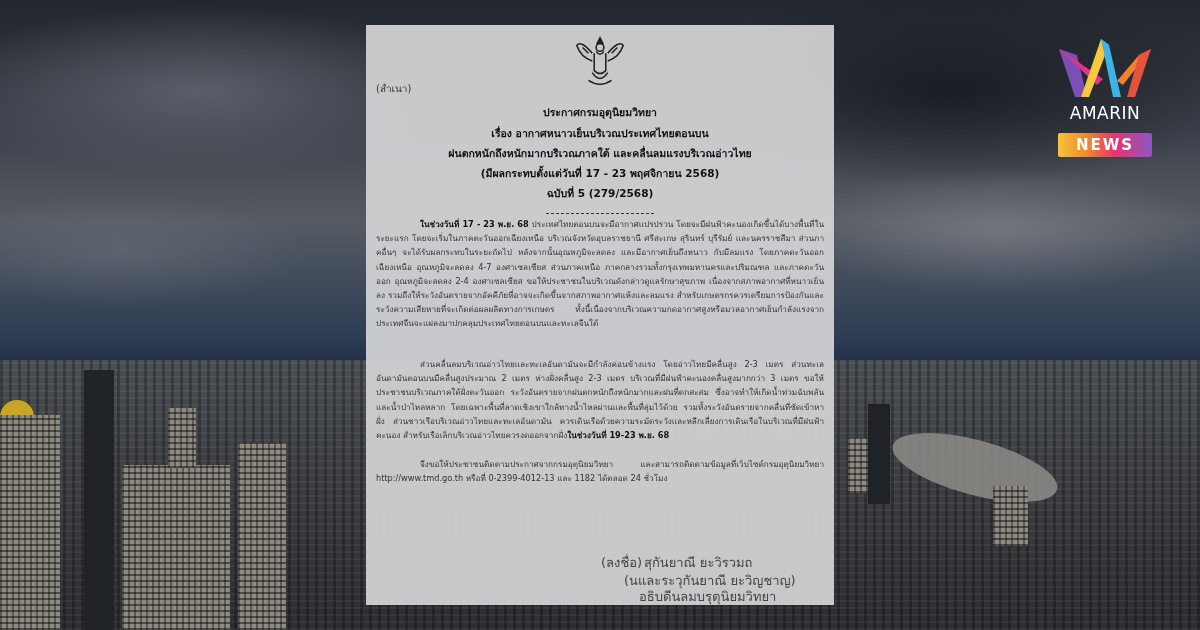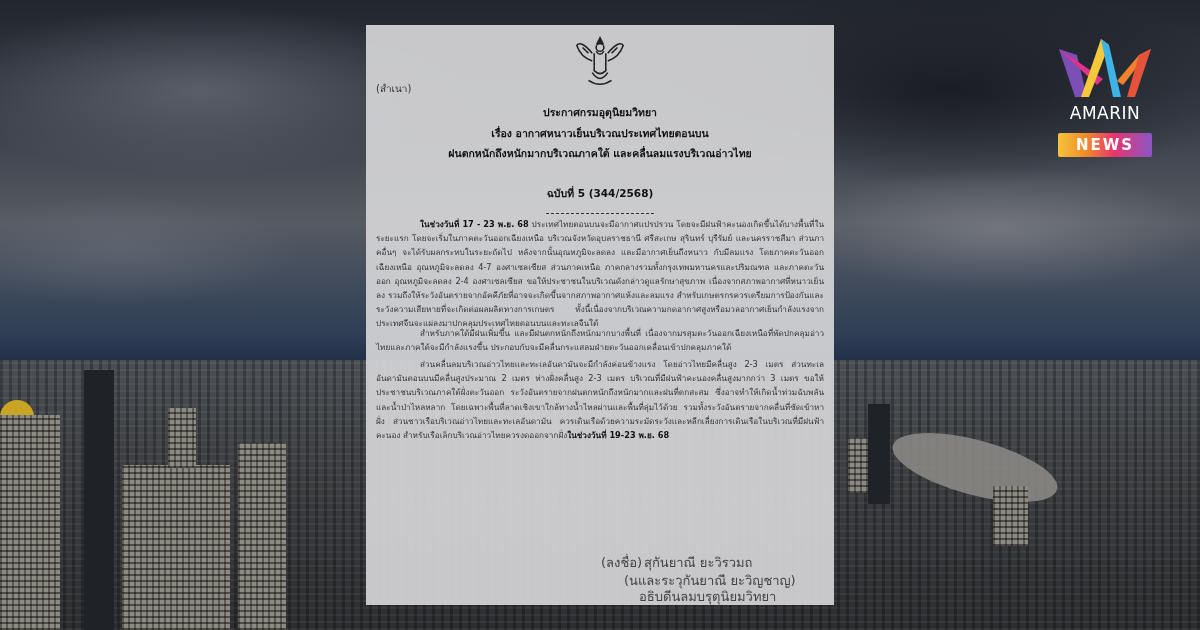--- a/index.html
+++ b/index.html
@@ -70,29 +70,30 @@
       <path d="M22 42 Q30 54 38 42"></path>
       <path d="M18 50 Q30 58 42 50"></path>
       <path d="M12 16 L18 22 M48 16 L42 22"></path>
     </g>
   </svg>
   <div class="copy">(สำเนา)</div>
 
   <div class="hd" style="top:79px;">ประกาศกรมอุตุนิยมวิทยา</div>
   <div class="hd" style="top:100px;">เรื่อง อากาศหนาวเย็นบริเวณประเทศไทยตอนบน</div>
   <div class="hd" style="top:120px;">ฝนตกหนักถึงหนักมากบริเวณภาคใต้ และคลื่นลมแรงบริเวณอ่าวไทย</div>
-  <div class="hd" style="top:160px;">ฉบับที่ 5 (344/2568)</div>
+  <div class="hd" style="top:140px;">(มีผลกระทบตั้งแต่วันที่ 17 - 23 พฤศจิกายน 2568)</div>
+  <div class="hd" style="top:160px;">ฉบับที่ 5 (279/2568)</div>
   <div class="rule"></div>
 
   <div class="para" style="top:192px;"><span class="ind"></span><b>ในช่วงวันที่ 17 - 23 พ.ย. 68</b><span> ประเทศไทยตอนบนจะมีอากาศแปรปรวน โดยจะมีฝนฟ้าคะนองเกิดขึ้นได้บางพื้นที่ในระยะแรก โดยจะเริ่มในภาคตะวันออกเฉียงเหนือ บริเวณจังหวัดอุบลราชธานี ศรีสะเกษ สุรินทร์ บุรีรัมย์ และนครราชสีมา ส่วนภาคอื่นๆ จะได้รับผลกระทบในระยะถัดไป หลังจากนั้นอุณหภูมิจะลดลง และมีอากาศเย็นถึงหนาว กับมีลมแรง โดยภาคตะวันออกเฉียงเหนือ อุณหภูมิจะลดลง 4-7 องศาเซลเซียส ส่วนภาคเหนือ ภาคกลางรวมทั้งกรุงเทพมหานครและปริมณฑล และภาคตะวันออก อุณหภูมิจะลดลง 2-4 องศาเซลเซียส ขอให้ประชาชนในบริเวณดังกล่าวดูแลรักษาสุขภาพ เนื่องจากสภาพอากาศที่หนาวเย็นลง รวมถึงให้ระวังอันตรายจากอัคคีภัยที่อาจจะเกิดขึ้นจากสภาพอากาศแห้งและลมแรง สำหรับเกษตรกรควรเตรียมการป้องกันและระวังความเสียหายที่จะเกิดต่อผลผลิตทางการเกษตร ทั้งนี้เนื่องจากบริเวณความกดอากาศสูงหรือมวลอากาศเย็นกำลังแรงจากประเทศจีนจะแผ่ลงมาปกคลุมประเทศไทยตอนบนและทะเลจีนใต้</span></div>
 
-  <div class="para" style="top:301px;"><span class="ind"></span><span>สำหรับภาคใต้มีฝนเพิ่มขึ้น และมีฝนตกหนักถึงหนักมากบางพื้นที่ เนื่องจากมรสุมตะวันออกเฉียงเหนือที่พัดปกคลุมอ่าวไทยและภาคใต้จะมีกำลังแรงขึ้น ประกอบกับจะมีคลื่นกระแสลมฝ่ายตะวันออกเคลื่อนเข้าปกคลุมภาคใต้</span></div>
 
   <div class="para" style="top:332px;"><span class="ind"></span><span>ส่วนคลื่นลมบริเวณอ่าวไทยและทะเลอันดามันจะมีกำลังค่อนข้างแรง โดยอ่าวไทยมีคลื่นสูง 2-3 เมตร ส่วนทะเลอันดามันตอนบนมีคลื่นสูงประมาณ 2 เมตร ห่างฝั่งคลื่นสูง 2-3 เมตร บริเวณที่มีฝนฟ้าคะนองคลื่นสูงมากกว่า 3 เมตร ขอให้ประชาชนบริเวณภาคใต้ฝั่งตะวันออก ระวังอันตรายจากฝนตกหนักถึงหนักมากและฝนที่ตกสะสม ซึ่งอาจทำให้เกิดน้ำท่วมฉับพลันและน้ำป่าไหลหลาก โดยเฉพาะพื้นที่ลาดเชิงเขาใกล้ทางน้ำไหลผ่านและพื้นที่ลุ่มไว้ด้วย รวมทั้งระวังอันตรายจากคลื่นที่ซัดเข้าหาฝั่ง ส่วนชาวเรือบริเวณอ่าวไทยและทะเลอันดามัน ควรเดินเรือด้วยความระมัดระวังและหลีกเลี่ยงการเดินเรือในบริเวณที่มีฝนฟ้าคะนอง สำหรับเรือเล็กบริเวณอ่าวไทยควรงดออกจากฝั่ง</span><b>ในช่วงวันที่ 19-23 พ.ย. 68</b></div>
 
+  <div class="para" style="top:432px;"><span class="ind"></span><span>จึงขอให้ประชาชนติดตามประกาศจากกรมอุตุนิยมวิทยา และสามารถติดตามข้อมูลที่เว็บไซต์กรมอุตุนิยมวิทยา http://www.tmd.go.th หรือที่ 0-2399-4012-13 และ 1182 ได้ตลอด 24 ชั่วโมง</span></div>
 
 
   <div class="sig" style="left:235px;top:527px;">(ลงชื่อ)</div>
   <div class="sig" style="left:278px;top:527px;">สุกันยาณี ยะวิรวมถ</div>
   <div class="sig" style="left:258px;top:545px;">(นและระวุกันยาณี ยะวิญชาญ)</div>
   <div class="sig" style="left:273px;top:561px;">อธิบดีนลมบรุตุนิยมวิทยา</div>
 </div>
 
 <div class="logo">
   <svg width="100" height="64" viewBox="0 0 100 64" style="position:absolute;left:0;top:0;">

